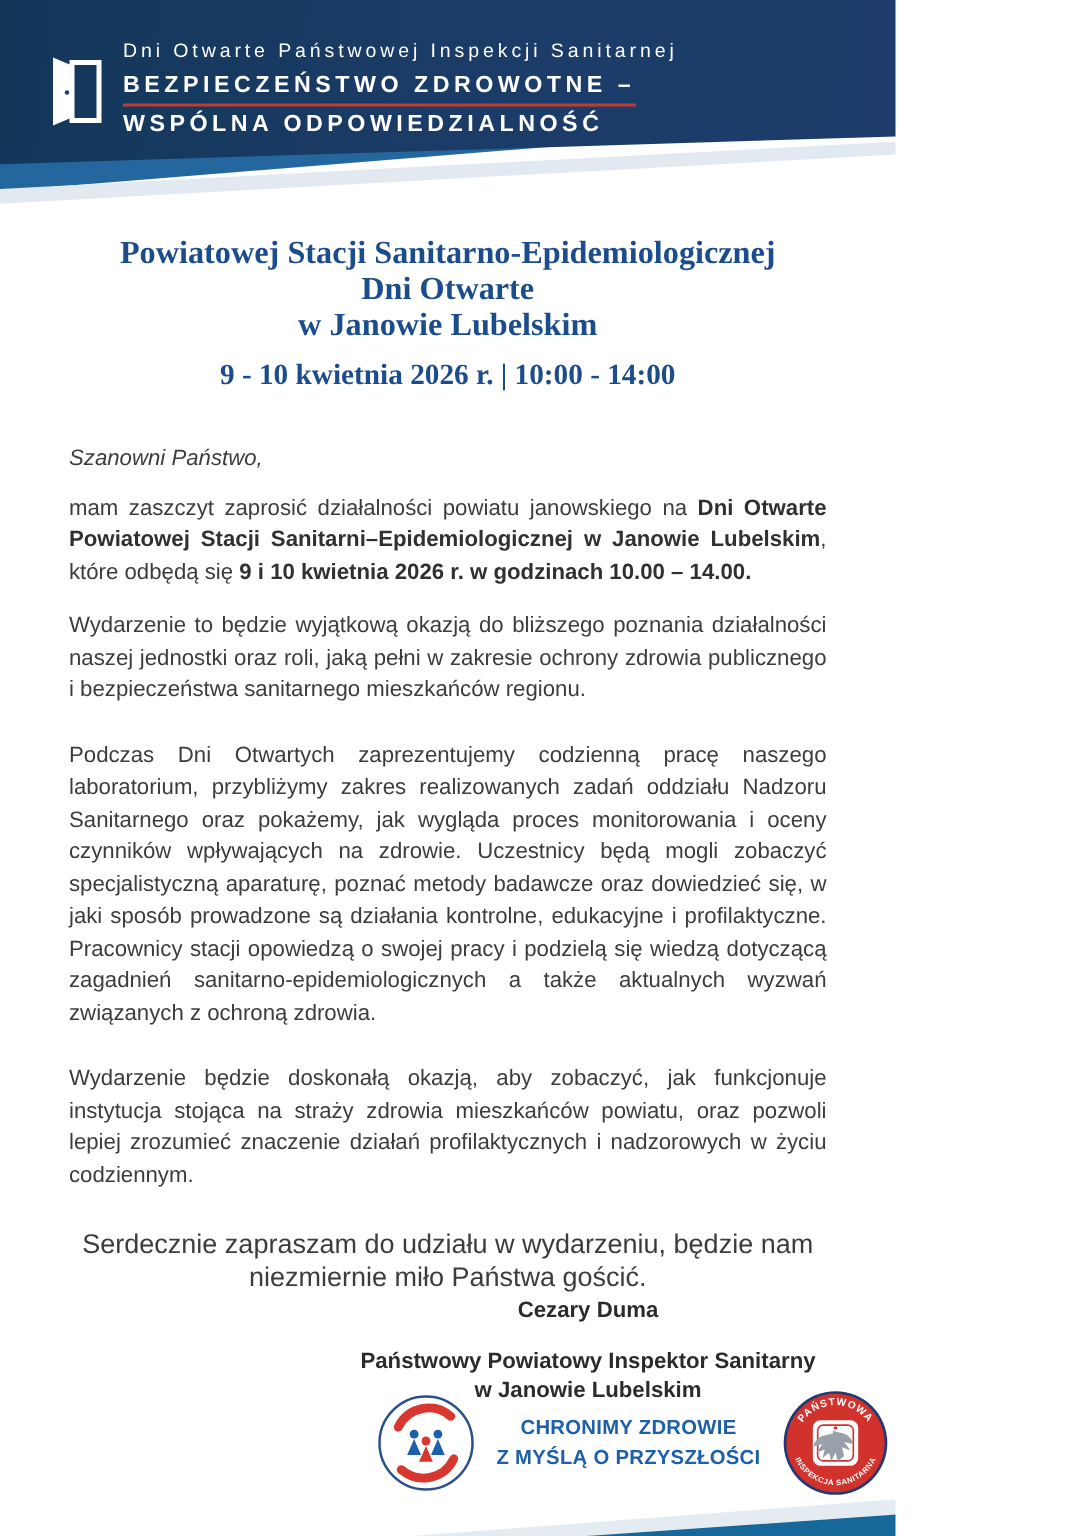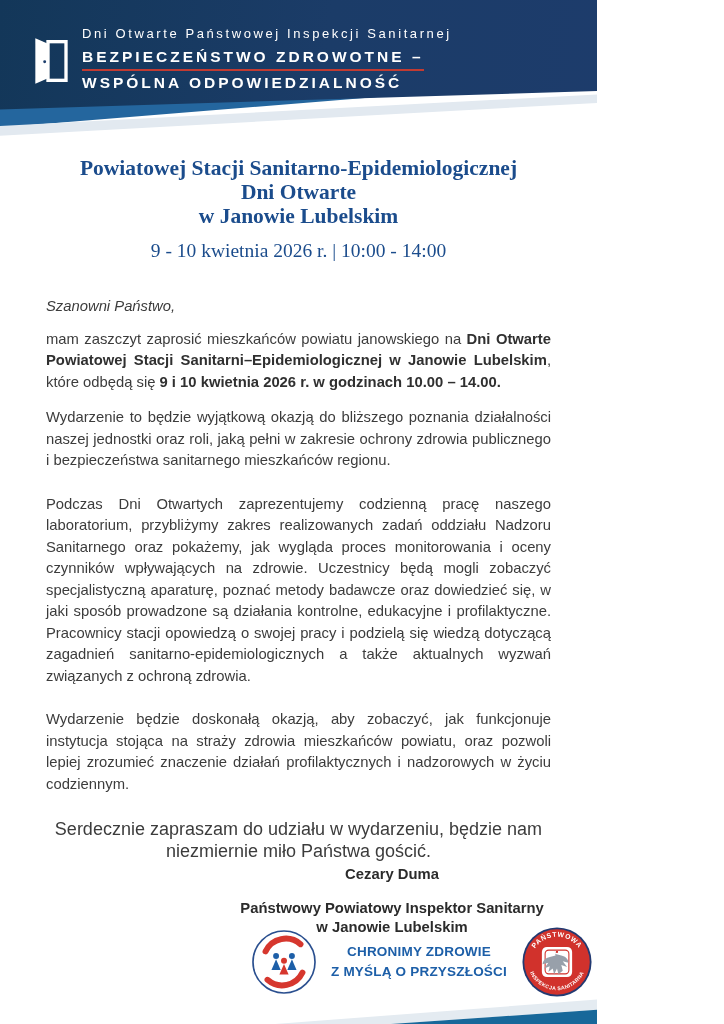--- a/index.html
+++ b/index.html
@@ -24,21 +24,21 @@
   .door{width:40px;height:66px;flex:0 0 auto;margin-top:2px;}
   .hdr-text{color:#ffffff;}
   .hdr-line1{font-size:13px;letter-spacing:2.6px;font-weight:400;margin-bottom:7px;white-space:nowrap;}
   .hdr-line2{display:inline-block;font-size:15.5px;font-weight:700;letter-spacing:3px;
     border-bottom:2.5px solid #c23b32;padding-bottom:3px;margin-bottom:3px;white-space:nowrap;}
   .hdr-line3{font-size:15.5px;font-weight:700;letter-spacing:3px;white-space:nowrap;}
   
   .title-block{margin-top:6px;text-align:center;
     font-family:"Liberation Serif",serif;color:#1b4c8c;}
   .title-line{font-size:21.5px;font-weight:700;line-height:1.12;}
-  .title-date{font-size:19.5px;font-weight:400;margin-top:12px;}
+  .title-date{font-size:19.5px;font-weight:700;margin-top:12px;}
   
   .body-text{margin-top:34px;padding:0 46px;font-size:14.8px;line-height:21.5px;}
   .salutation{font-style:italic;margin:0 0 11px 0;}
   .para{margin:0 0 14px 0;text-align:justify;}
   .para.gap-lg{margin-bottom:22px;}
   .para b{color:#303030;}
   .closing{margin:24px auto 4px auto;max-width:520px;text-align:center;
     font-size:18px;line-height:21.5px;}
   
   .signature{width:370px;margin:2px 20px 0 auto;text-align:center;font-weight:700;
@@ -83,21 +83,21 @@
 
   <div class="title-block">
     <div class="title-line">Powiatowej Stacji Sanitarno-Epidemiologicznej</div>
     <div class="title-line">Dni Otwarte</div>
     <div class="title-line">w Janowie Lubelskim</div>
     <div class="title-date">9 - 10 kwietnia 2026 r.  |  10:00 - 14:00</div>
   </div>
 
   <div class="body-text">
     <p class="salutation">Szanowni Państwo,</p>
-    <p class="para"><span>mam zaszczyt zaprosić mieszkańców powiatu janowskiego na </span><b>Dni Otwarte Powiatowej Stacji Sanitarni–Epidemiologicznej w Janowie Lubelskim</b><span>, które odbędą się </span><b>9 i 10 kwietnia 2026 r. w godzinach 10.00 – 14.00.</b></p>
+    <p class="para"><span>mam zaszczyt zaprosić działalności powiatu janowskiego na </span><b>Dni Otwarte Powiatowej Stacji Sanitarni–Epidemiologicznej w Janowie Lubelskim</b><span>, które odbędą się </span><b>9 i 10 kwietnia 2026 r. w godzinach 10.00 – 14.00.</b></p>
     <p class="para gap-lg">Wydarzenie to będzie wyjątkową okazją do bliższego poznania działalności naszej jednostki oraz roli, jaką pełni w zakresie ochrony zdrowia publicznego i bezpieczeństwa sanitarnego mieszkańców regionu.</p>
     <p class="para gap-lg">Podczas Dni Otwartych zaprezentujemy codzienną pracę naszego laboratorium, przybliżymy zakres realizowanych zadań oddziału Nadzoru Sanitarnego oraz pokażemy, jak wygląda proces monitorowania i oceny czynników wpływających na zdrowie. Uczestnicy będą mogli zobaczyć specjalistyczną aparaturę, poznać metody badawcze oraz dowiedzieć się, w jaki sposób prowadzone są działania kontrolne, edukacyjne i profilaktyczne. Pracownicy stacji opowiedzą o swojej pracy i podzielą się wiedzą dotyczącą zagadnień sanitarno-epidemiologicznych a także aktualnych wyzwań związanych z ochroną zdrowia.</p>
     <p class="para">Wydarzenie będzie doskonałą okazją, aby zobaczyć, jak funkcjonuje instytucja stojąca na straży zdrowia mieszkańców powiatu, oraz pozwoli lepiej zrozumieć znaczenie działań profilaktycznych i nadzorowych w życiu codziennym.</p>
   </div>
 
   <p class="closing">Serdecznie zapraszam do udziału w wydarzeniu, będzie nam niezmiernie miło Państwa gościć.</p>
 
   <div class="signature">
     <div class="sig-name">Cezary Duma</div>
     <div class="sig-title">Państwowy Powiatowy Inspektor Sanitarny</div>

